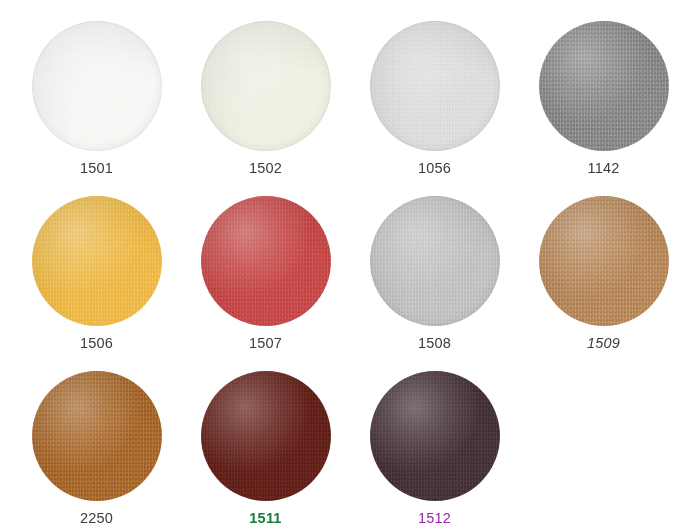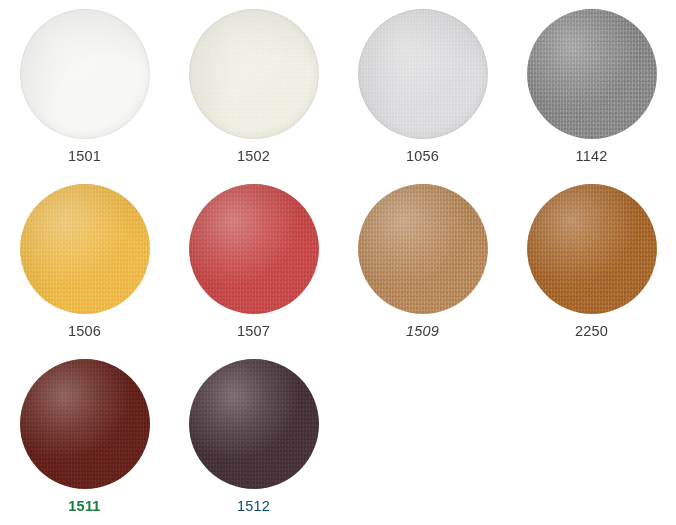--- a/index.html
+++ b/index.html
@@ -16,21 +16,21 @@
     -webkit-font-smoothing: antialiased;
   }
 
   #swatch-grid {
     width: 649px;
     height: 525px;
     display: grid;
     grid-template-columns: repeat(4, 169px);
     grid-template-rows: repeat(3, 175px);
     box-sizing: border-box;
-    padding: 0;
+    padding: 12px;
   }
 
   .swatch-cell {
     position: relative;
     display: flex;
     flex-direction: column;
     align-items: center;
     justify-content: flex-start;
     padding-top: 9px;
     box-sizing: border-box;
@@ -152,20 +152,27 @@
       <div class="swatch-label" style="color: rgb(60, 60, 60);">1506</div>
     </div>
     <div class="swatch-cell">
       <div class="swatch-disc" style="background-color: rgb(199, 75, 75);">
         <div class="grain"></div>
         <div class="shade"></div>
       </div>
       <div class="swatch-label" style="color: rgb(60, 60, 60);">1507</div>
     </div>
     <div class="swatch-cell">
+      <div class="swatch-disc light-rim" style="background-color: rgb(194, 195, 195);">
+        <div class="grain"></div>
+        <div class="shade"></div>
+      </div>
+      <div class="swatch-label" style="color: rgb(60, 60, 60);">1508</div>
+    </div>
+    <div class="swatch-cell">
       <div class="swatch-disc" style="background-color: rgb(184, 139, 94);">
         <div class="grain"></div>
         <div class="shade"></div>
       </div>
       <div class="swatch-label" style="color: rgb(60, 60, 60); font-style: italic;">1509</div>
     </div>
     <div class="swatch-cell">
       <div class="swatch-disc" style="background-color: rgb(169, 106, 47);">
         <div class="grain"></div>
         <div class="shade"></div>
@@ -177,15 +184,15 @@
         <div class="grain"></div>
         <div class="shade"></div>
       </div>
       <div class="swatch-label" style="color: #15803d; font-weight: bold;">1511</div>
     </div>
     <div class="swatch-cell">
       <div class="swatch-disc" style="background-color: rgb(71, 52, 58);">
         <div class="grain"></div>
         <div class="shade"></div>
       </div>
-      <div class="swatch-label" style="color: #0c4a6e;">1512</div>
+      <div class="swatch-label" style="color: #a21caf;">1512</div>
     </div>
   </div>
 
 </body></html>

